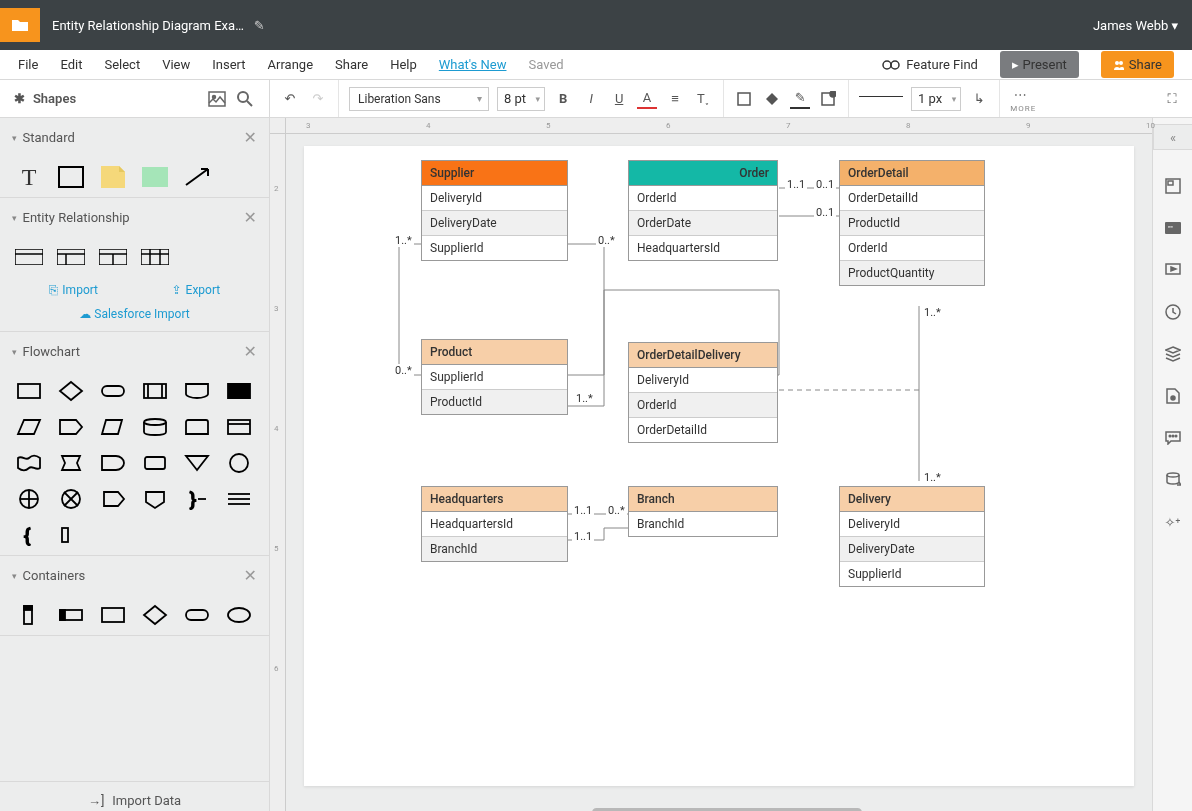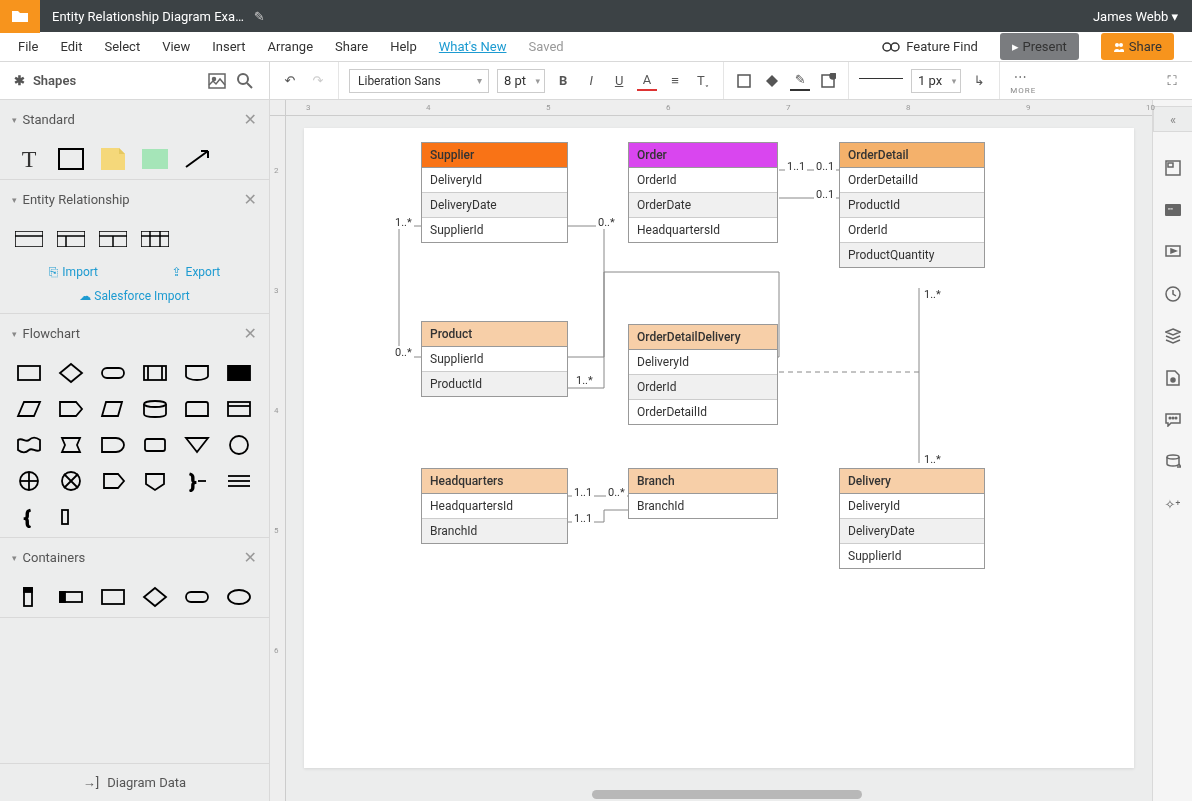--- a/index.html
+++ b/index.html
@@ -1,17 +1,17 @@
 <!DOCTYPE html>
 <html><head>
 <meta charset="utf-8">
 <style>
 *{box-sizing:border-box;margin:0;padding:0;font-family:-apple-system,BlinkMacSystemFont,"Segoe UI",Roboto,sans-serif}
 body{width:1192px;height:811px;overflow:hidden;background:#fff;font-size:13px;color:#333}
-.titlebar{height:32px;background:#3c4245;display:flex;align-items:center;color:#fff}
+.titlebar{height:50px;background:#3c4245;display:flex;align-items:center;color:#fff}
 .title-icon{width:40px;height:34px;background:#f7941d;display:flex;align-items:center;justify-content:center}
 .title-text{padding:0 12px;font-size:13px;flex:1;display:flex;align-items:center;gap:10px}
 .title-edit{color:#ccc}
 .title-user{padding:0 14px;font-size:13px}
 .menubar{height:30px;border-bottom:1px solid #d9d9d9;display:flex;align-items:center;padding:0 18px;gap:22px}
 .menubar span{color:#333;cursor:pointer}
 .menu-new{color:#1d9bd1 !important;text-decoration:underline}
 .menu-saved{color:#999 !important}
 .menu-spacer{flex:1}
 .feat-find{display:flex;align-items:center;gap:6px;color:#333}
@@ -441,21 +441,21 @@
               <rect x="2" y="6" width="22" height="10" rx="5"></rect>
             </svg>
           </div>
           <div class="shape-item">
             <svg width="26" height="22" fill="none" stroke="#000" stroke-width="1.8">
               <ellipse cx="13" cy="11" rx="11" ry="7"></ellipse>
             </svg>
           </div>
         </div>
     </div>
-    <div class="import-data">→] <span>Diagram Data</span></div>
+    <div class="import-data">→] <span>Import Data</span></div>
   </div>
 
   <div class="canvas-wrap">
     <div class="ruler-c"></div>
     <div class="ruler-h" id="ruler-h">
         <span style="left: 20px;">3</span>
         <span style="left: 140px;">4</span>
         <span style="left: 260px;">5</span>
         <span style="left: 380px;">6</span>
         <span style="left: 500px;">7</span>
@@ -486,21 +486,21 @@
           </g>
         </svg>
         <div id="entities">
             <div class="entity" style="left: 117px; top: 14px; width: 147px;">
               <div class="entity-h" style="background: #f97316;">Supplier</div>
               <div class="entity-r">DeliveryId</div>
               <div class="entity-r">DeliveryDate</div>
               <div class="entity-r">SupplierId</div>
             </div>
             <div class="entity" style="left: 324px; top: 14px; width: 150px;">
-              <div class="entity-h" style="background: #d946ef;">Order</div>
+              <div class="entity-h" style="background: #14b8a6; text-align: right;">Order</div>
               <div class="entity-r">OrderId</div>
               <div class="entity-r">OrderDate</div>
               <div class="entity-r">HeadquartersId</div>
             </div>
             <div class="entity" style="left: 535px; top: 14px; width: 146px;">
               <div class="entity-h" style="background: rgb(244, 177, 107);">OrderDetail</div>
               <div class="entity-r">OrderDetailId</div>
               <div class="entity-r">ProductId</div>
               <div class="entity-r">OrderId</div>
               <div class="entity-r">ProductQuantity</div>

